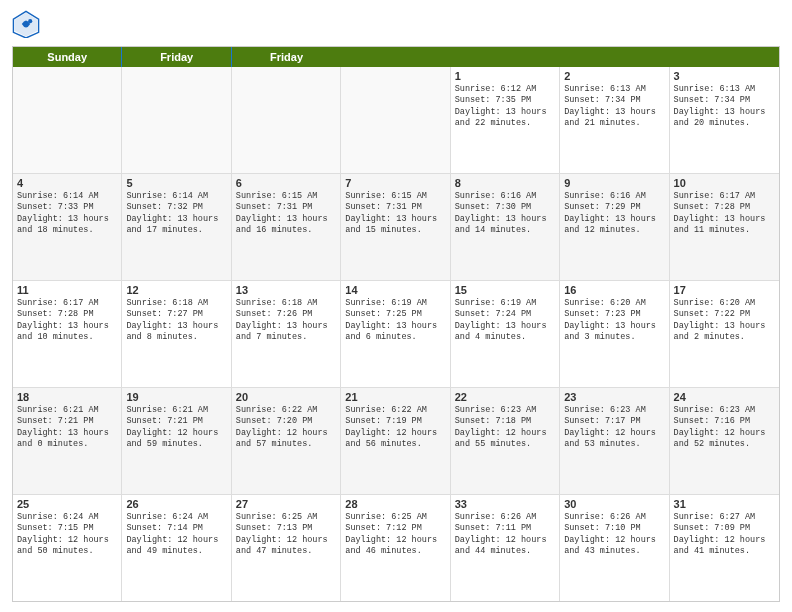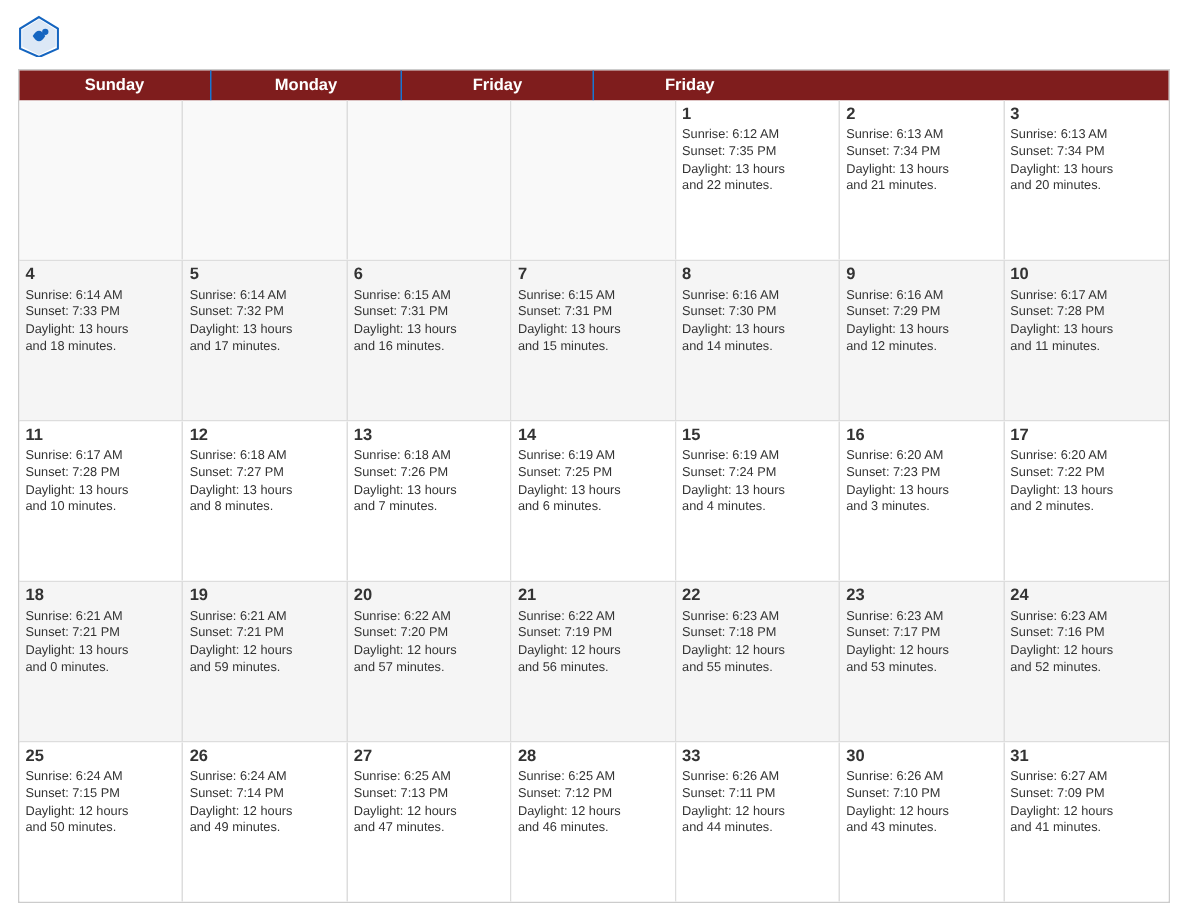--- a/index.html
+++ b/index.html
@@ -53,22 +53,22 @@
       color: #555;
     }
     .calendar {
       flex: 1;
       display: flex;
       flex-direction: column;
       border: 1px solid #ccc;
     }
     .cal-header {
       display: grid;
-      grid-template-columns: repeat(6, 1fr);
-      background: #7f1d1d;
+      grid-template-columns: repeat(7, 1fr);
+      background: #4d7c0f;
     }
     .cal-header-cell {
       color: #fff;
       font-size: 11px;
       font-weight: bold;
       text-align: center;
       padding: 4px 2px;
       border-right: 1px solid #1976d2;
     }
     .cal-header-cell:last-child { border-right: none; }
@@ -99,20 +99,21 @@
     .day-num {
       font-size: 11px;
       font-weight: bold;
       margin-bottom: 2px;
       display: block;
     }
     .cell-text {
       font-size: 8.5px;
       line-height: 1.35;
       color: #333;
+      font-family: Liberation Mono, monospace;
     }
   </style>
 </head>
 <body>
 
 <div class="page">
   <div class="header">
     <div class="logo">
       <svg class="logo-icon" viewBox="0 0 40 40">
         <polygon points="20,4 36,14 36,30 20,38 4,30 4,14" fill="#1565c0" opacity="0.15"></polygon>
@@ -127,21 +128,20 @@
     </div>
     <div class="title-block">
       <div class="month-year"></div>
       <div class="location"></div>
     </div>
   </div>
 
   <div class="calendar">
     <div class="cal-header">
     <div class="cal-header-cell">Sunday</div>
-        <div class="cal-header-cell">Monday</div>
         <div class="cal-header-cell">Friday</div>
         <div class="cal-header-cell">Friday</div>
       </div>
     <div class="cal-body">
     <div class="cal-row">
           <div class="cal-cell empty"></div>
           <div class="cal-cell empty"></div>
           <div class="cal-cell empty"></div>
           <div class="cal-cell empty"></div>
           <div class="cal-cell">

